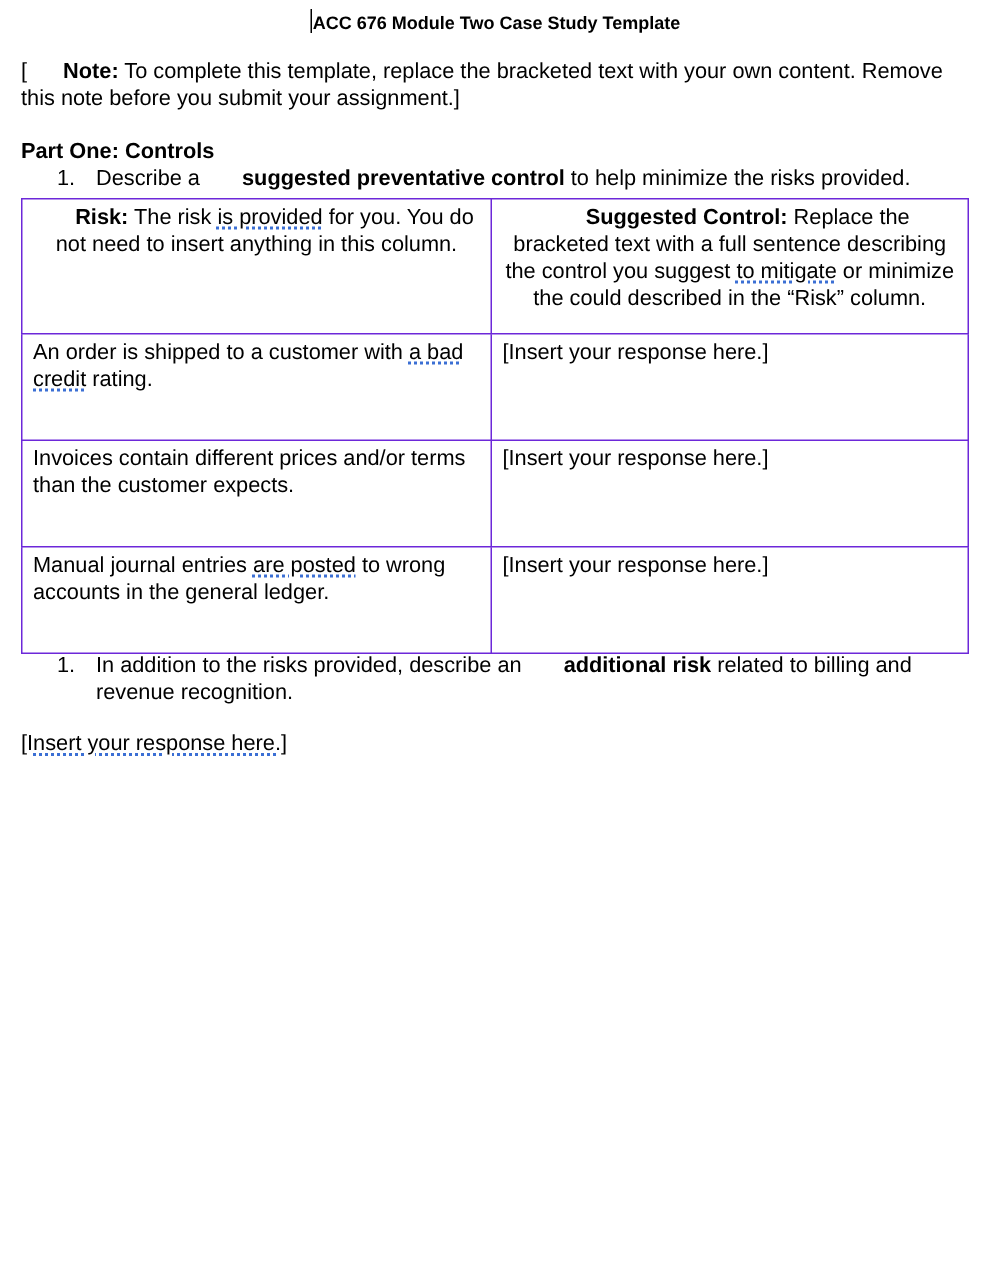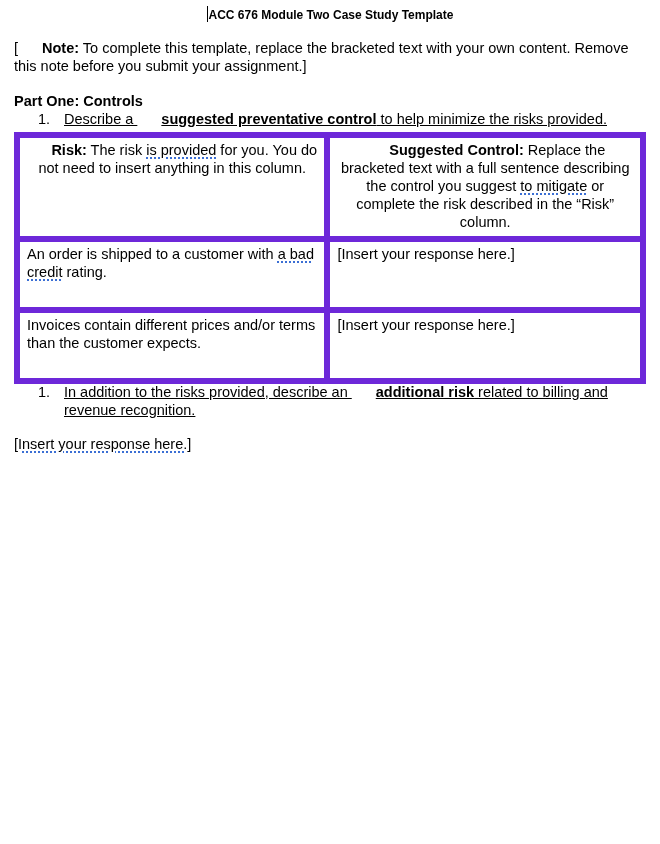--- a/index.html
+++ b/index.html
@@ -31,30 +31,30 @@
     margin-right: 1px;
   }
 
   .note { margin-bottom: 17px; }
   .bold { font-weight: bold; margin-left: 24px; }
 
   .heading { font-weight: bold; }
 
   .list-item { display: flex; padding-left: 24px; }
   .list-num { flex: 0 0 26px; }
-  .list-text { flex: 1; text-decoration: underline; }
+  .list-text { flex: 1; }
 
   table {
     border-collapse: collapse;
     width: 100%;
     margin-top: 3px;
     table-layout: fixed;
   }
   td {
-    border: 6px solid #6d28d9;
+    border: 1px solid #6d28d9;
     vertical-align: top;
     padding: 4px 7px 4px 7px;
     text-align: left;
   }
   thead td { text-align: center; height: 90px; }
   tbody td { height: 71px; }
 
   .squiggly {
     text-decoration: underline;
     text-decoration-style: dotted;
@@ -87,30 +87,34 @@
   </div>
 
   <table>
     <colgroup>
       <col style="width:49.6%">
       <col style="width:50.4%">
     </colgroup>
     <thead>
       <tr>
         <td><span class="bold">Risk:</span><span> The risk </span><span class="squiggly">is provided</span><span> for you. You do not need to insert anything in this column.</span></td>
-        <td><span class="bold">Suggested Control:</span><span> Replace the bracketed text with a full sentence describing the control you suggest </span><span class="squiggly">to mitigate</span><span> or complete the risk described in the “Risk” column.</span></td>
+        <td><span class="bold">Suggested Control:</span><span> Replace the bracketed text with a full sentence describing the control you suggest </span><span class="squiggly">to mitigate</span><span> or minimize the could described in the “Risk” column.</span></td>
       </tr>
     </thead>
     <tbody>
         <tr>
           <td><span>An order is shipped to a customer with </span><span class="squiggly">a bad credit</span><span> rating.</span></td>
           <td><span>[Insert your response here.]</span></td>
         </tr>
         <tr>
           <td><span>Invoices contain different prices and/or terms than the customer expects.</span></td>
+          <td><span>[Insert your response here.]</span></td>
+        </tr>
+        <tr>
+          <td><span>Manual journal entries </span><span class="squiggly">are posted</span><span> to wrong accounts in the general ledger.</span></td>
           <td><span>[Insert your response here.]</span></td>
         </tr>
       </tbody>
   </table>
 
 
   <div class="list-item">
     <span class="list-num">1.</span>
     <span class="list-text"><span>In addition to the risks provided, describe an </span><span class="bold">additional risk</span><span> related to billing and revenue recognition.</span></span>
   </div>

